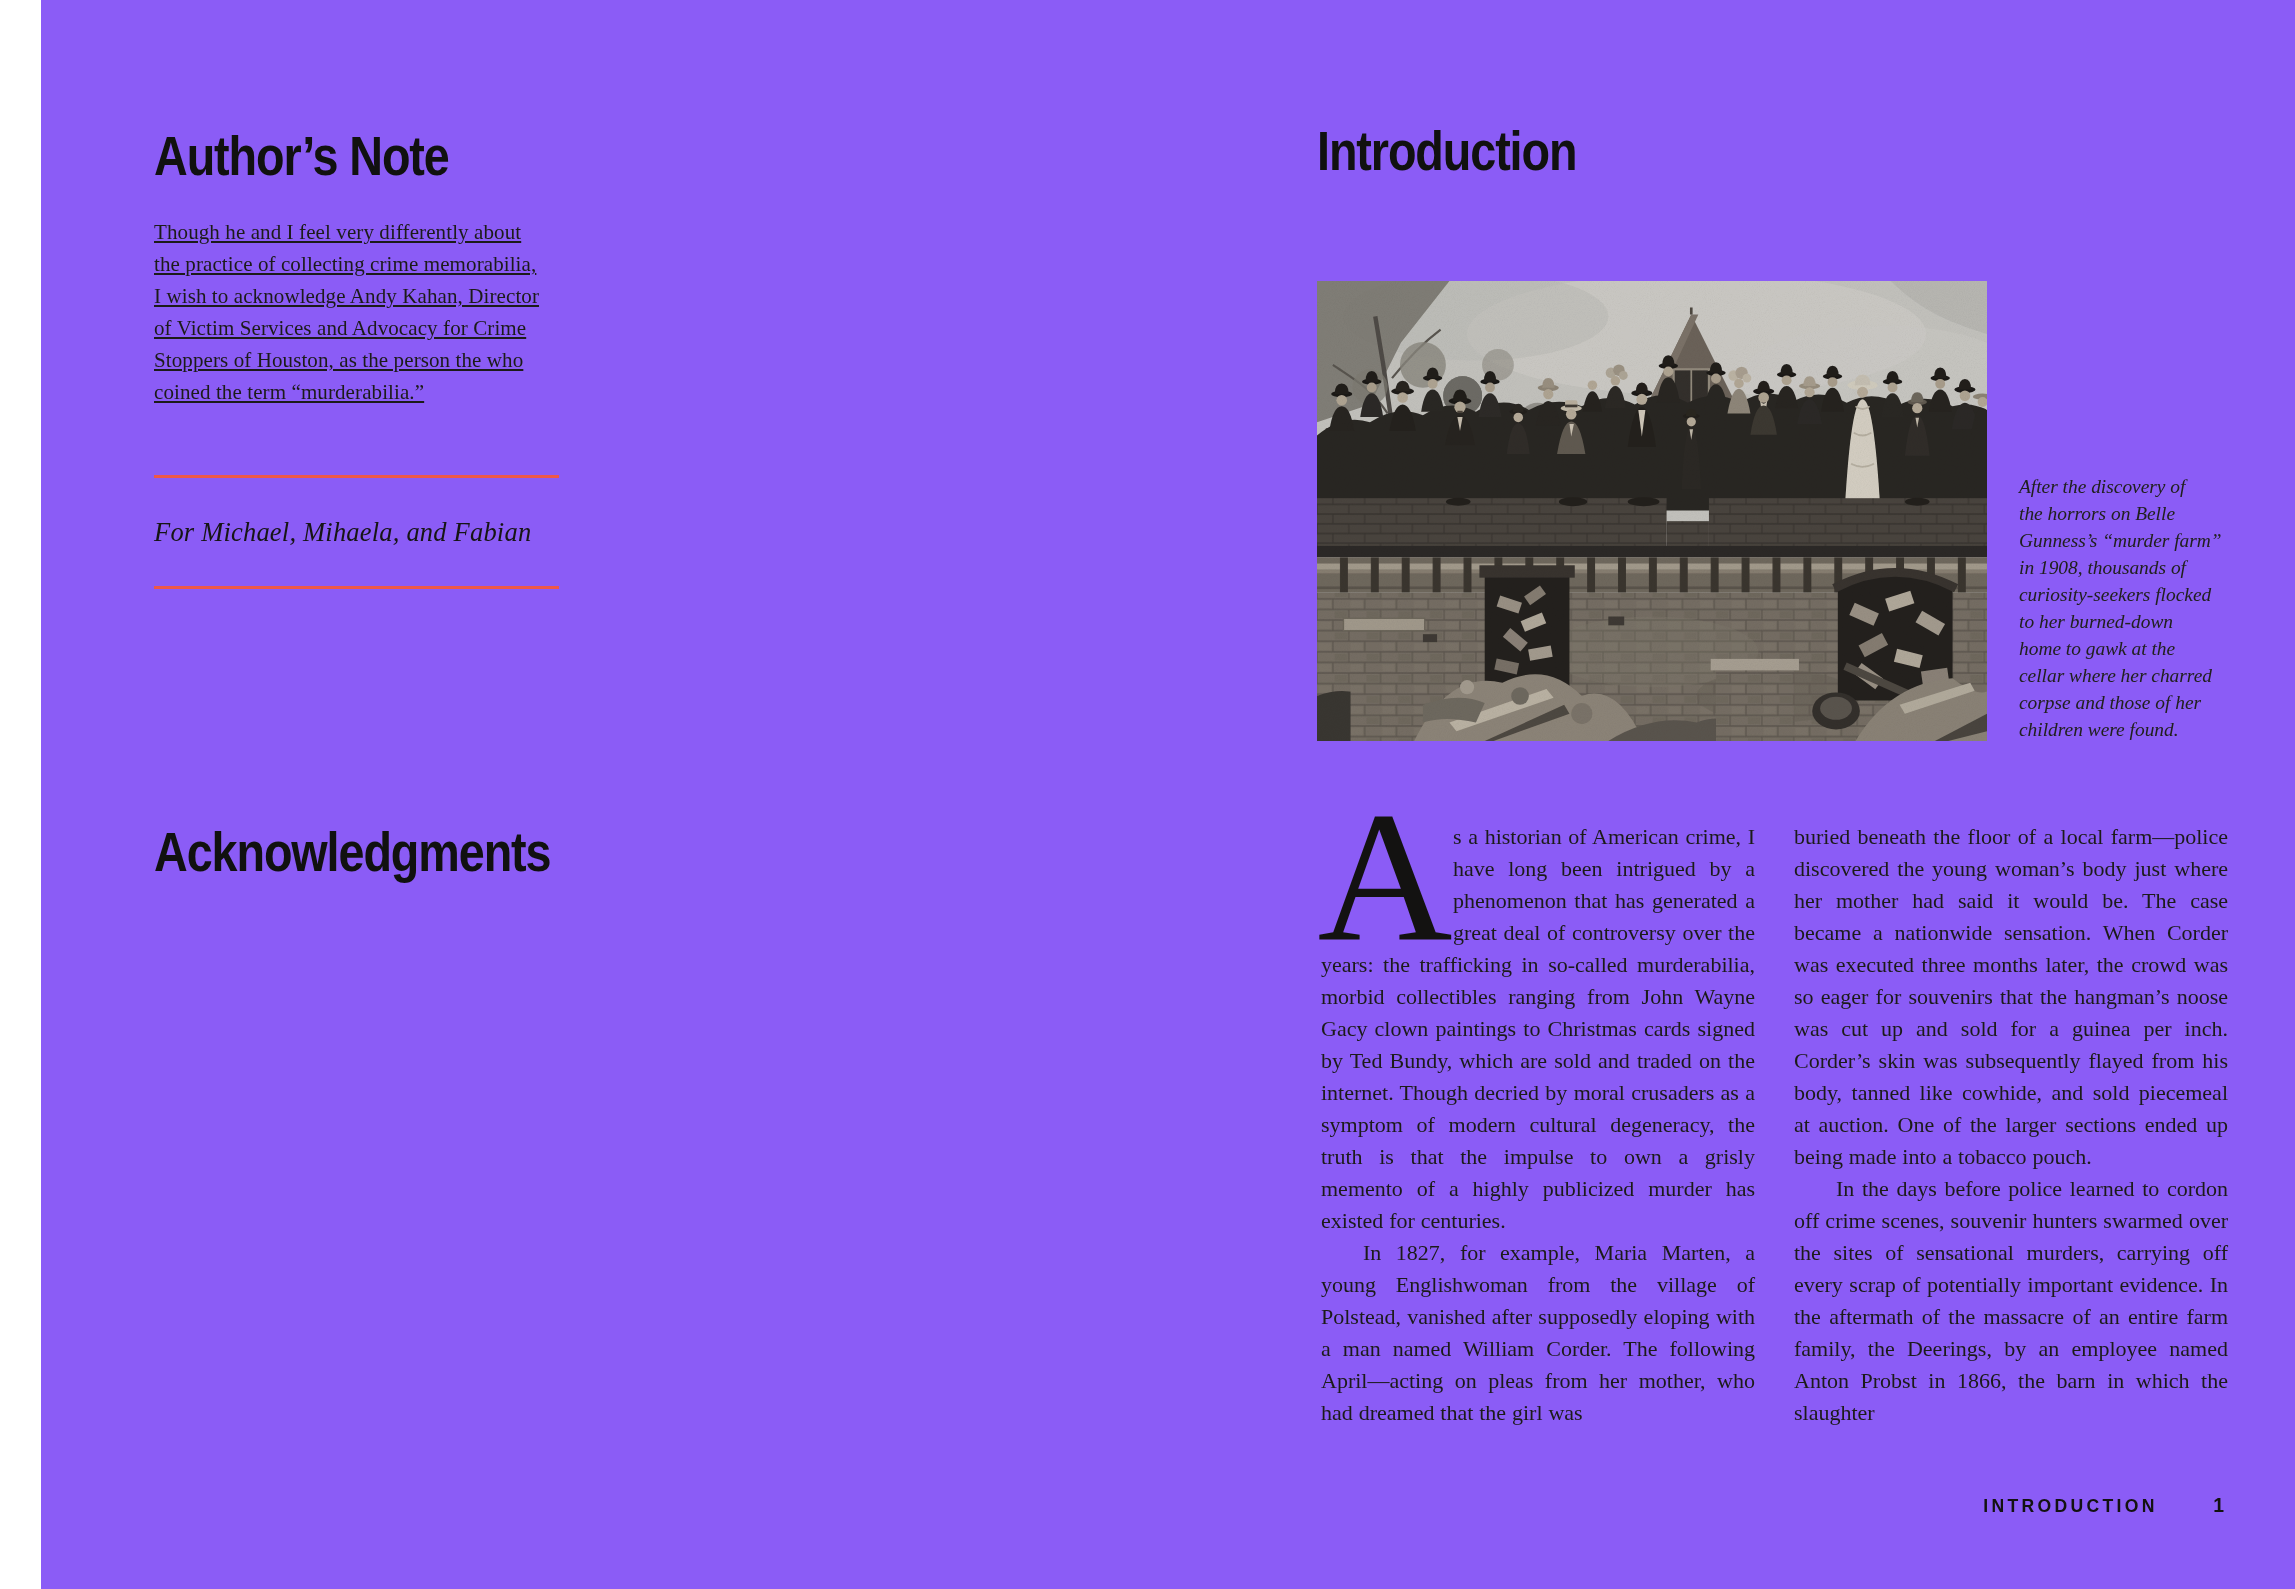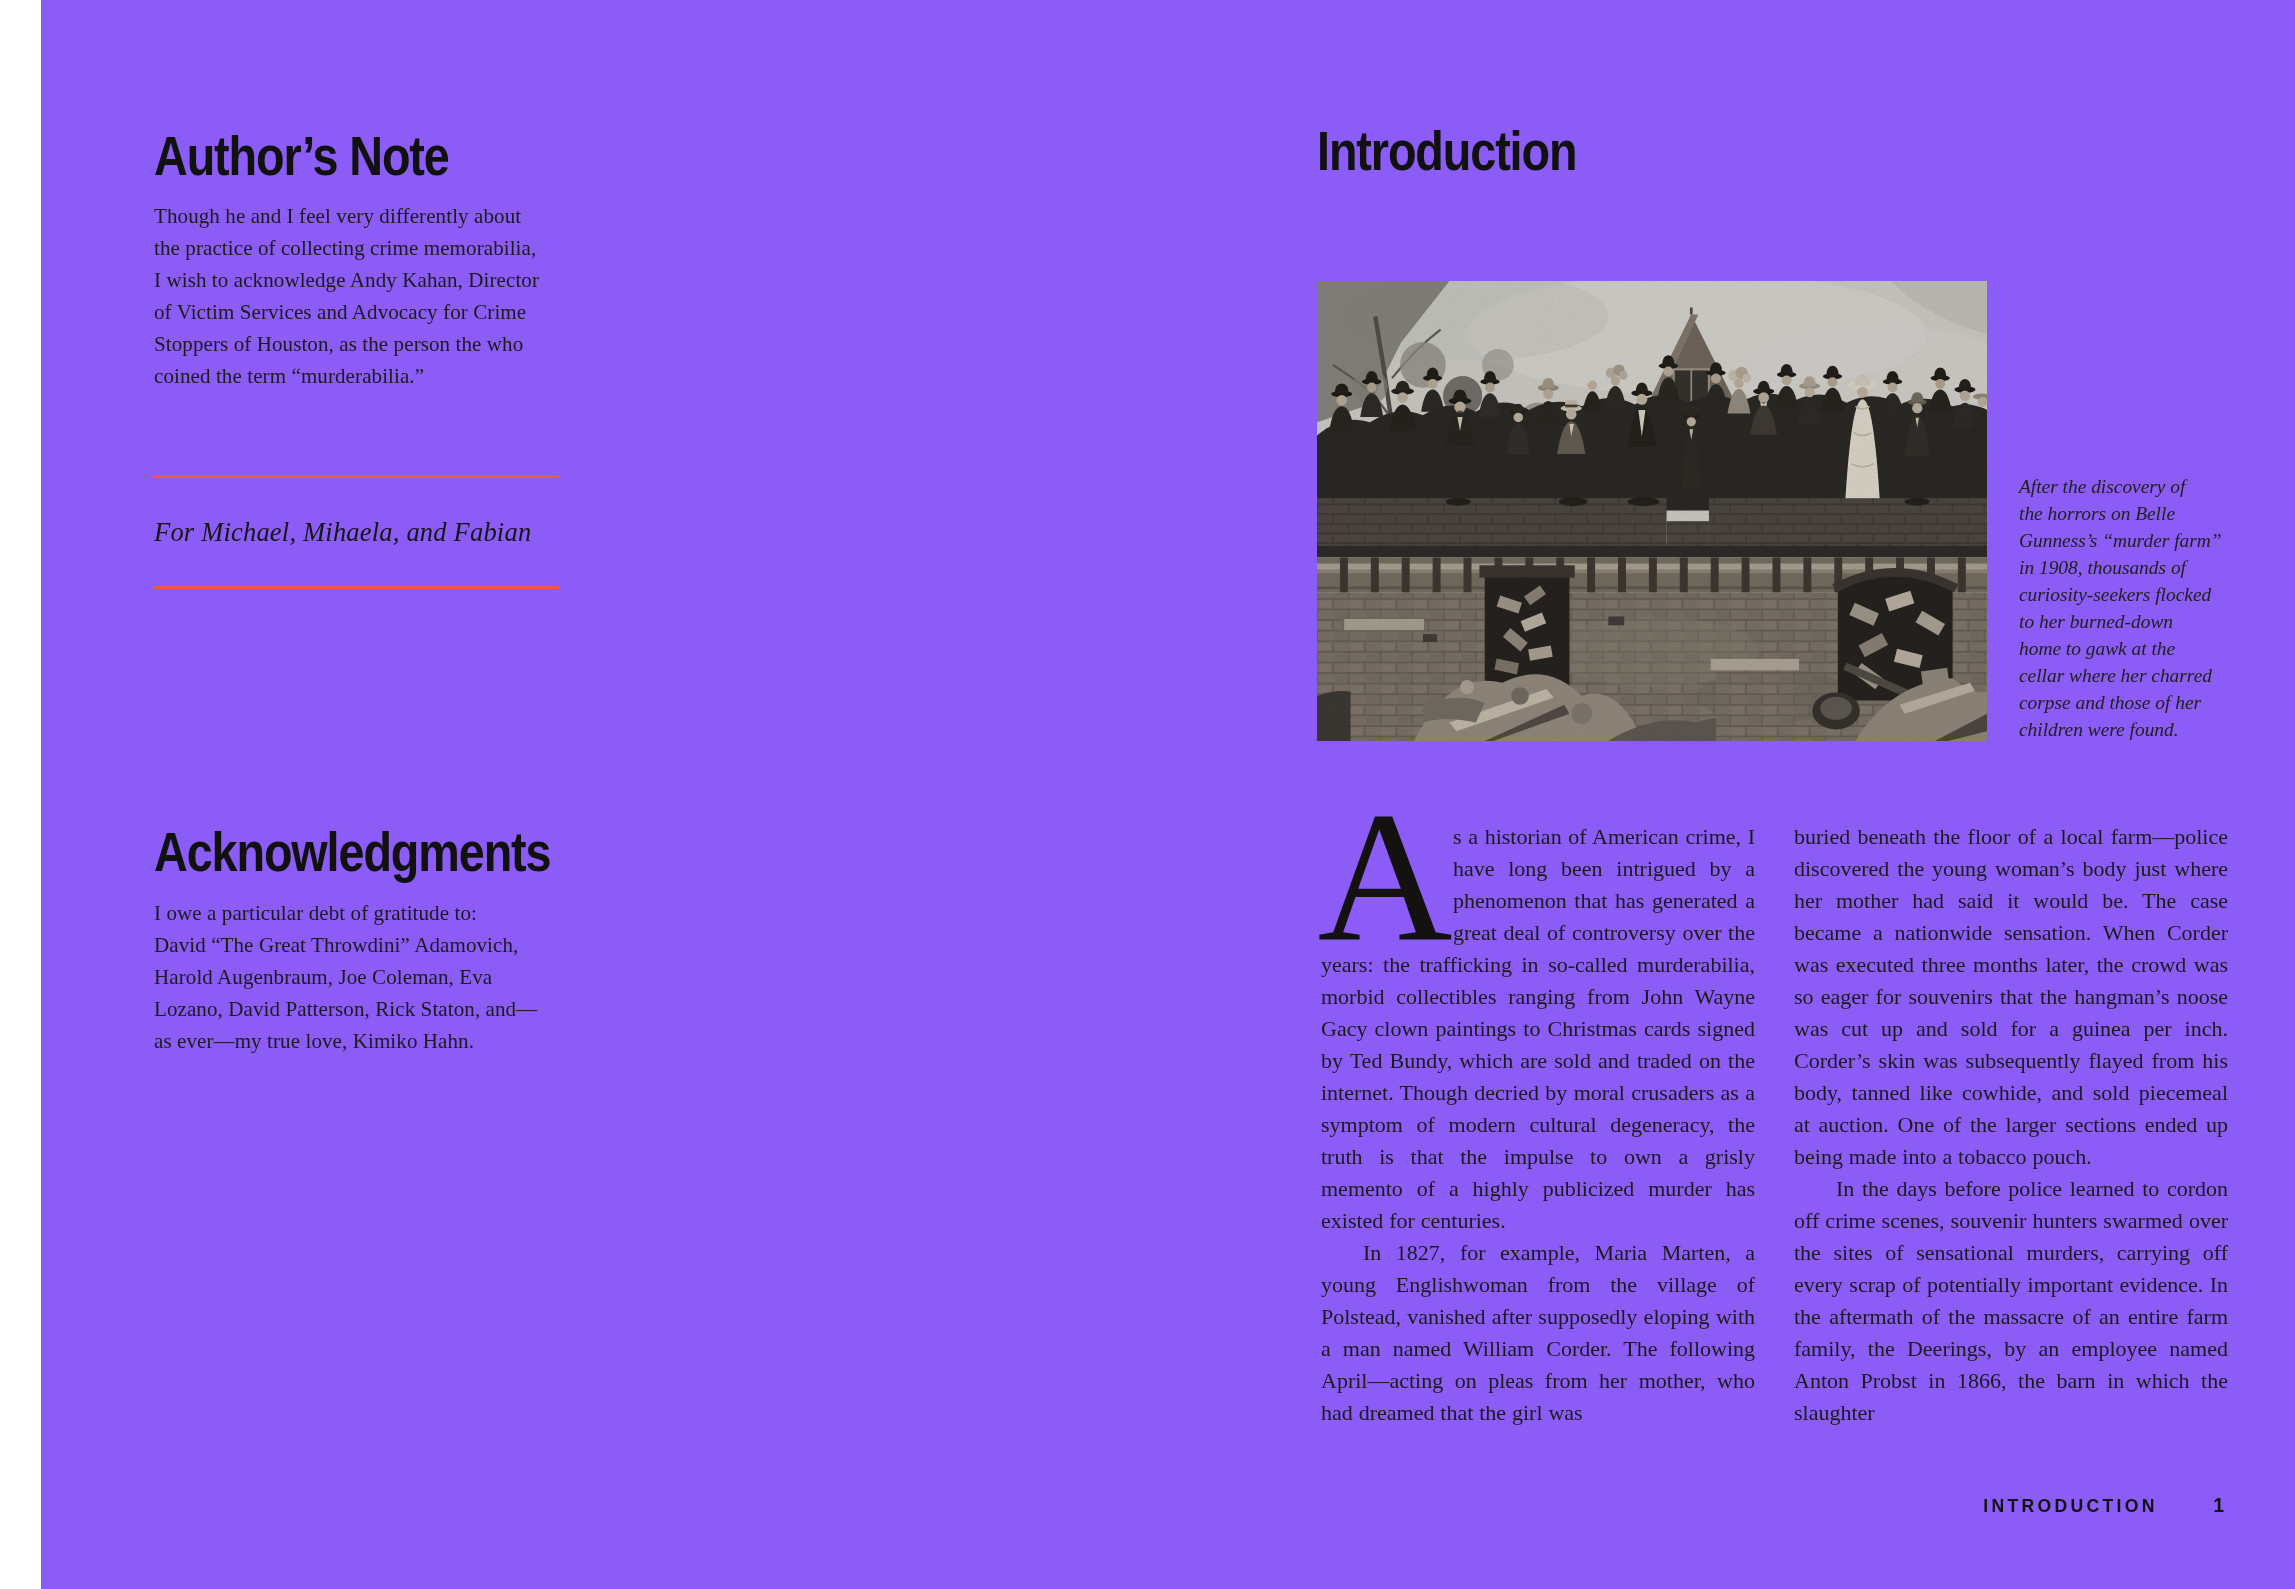--- a/index.html
+++ b/index.html
@@ -42,40 +42,35 @@
   .photo-frame { overflow:hidden; background:#c7c6c1; }
   .photo-frame svg { display:block; width:100%; height:100%; }
 </style>
 </head>
 <body>
 
 <div id="spread">
 
   <div class="abs display" style="left:113px; top:129px;">Author’s Note</div>
 
-  <div class="abs ragged" style="left:113px; top:200px; width:429px;">Though he and I feel very differently about
+  <div class="abs ragged" style="left:113px; top:216px; width:429px;text-decoration:underline;">Though he and I feel very differently about
 the practice of collecting crime memorabilia,
 I wish to acknowledge Andy Kahan, Director
 of Victim Services and Advocacy for Crime
 Stoppers of Houston, as the person the who
 coined the term “murderabilia.”</div>
 
   <div class="abs rule" style="left:113px; top:475px; width:405px; background:#ee5847;"></div>
 
   <div class="abs dedication" style="left:113px; top:516px;">For Michael, Mihaela, and Fabian</div>
 
   <div class="abs rule" style="left:113px; top:586px; width:405px; background:#ee5847;"></div>
 
   <div class="abs display" style="left:113px; top:825px;">Acknowledgments</div>
 
-  <div class="abs ragged" style="left:113px; top:897px; width:429px;">I owe a particular debt of gratitude to:
-David “The Great Throwdini” Adamovich,
-Harold Augenbraum, Joe Coleman, Eva
-Lozano, David Patterson, Rick Staton, and—
-as ever—my true love, Kimiko Hahn.</div>
 
   <div class="abs display" style="left:1276px; top:124px;">Introduction</div>
 
   <div class="abs photo-frame" style="left:1276px; top:281px; width:670px; height:460px;">
     <svg viewBox="0 0 759 521" preserveAspectRatio="none">
       <defs>
         <filter id="grain" x="0" y="0" width="100%" height="100%">
           <feTurbulence type="fractalNoise" baseFrequency="0.9" numOctaves="2" stitchTiles="stitch"></feTurbulence>
           <feColorMatrix type="saturate" values="0"></feColorMatrix>
         </filter>

